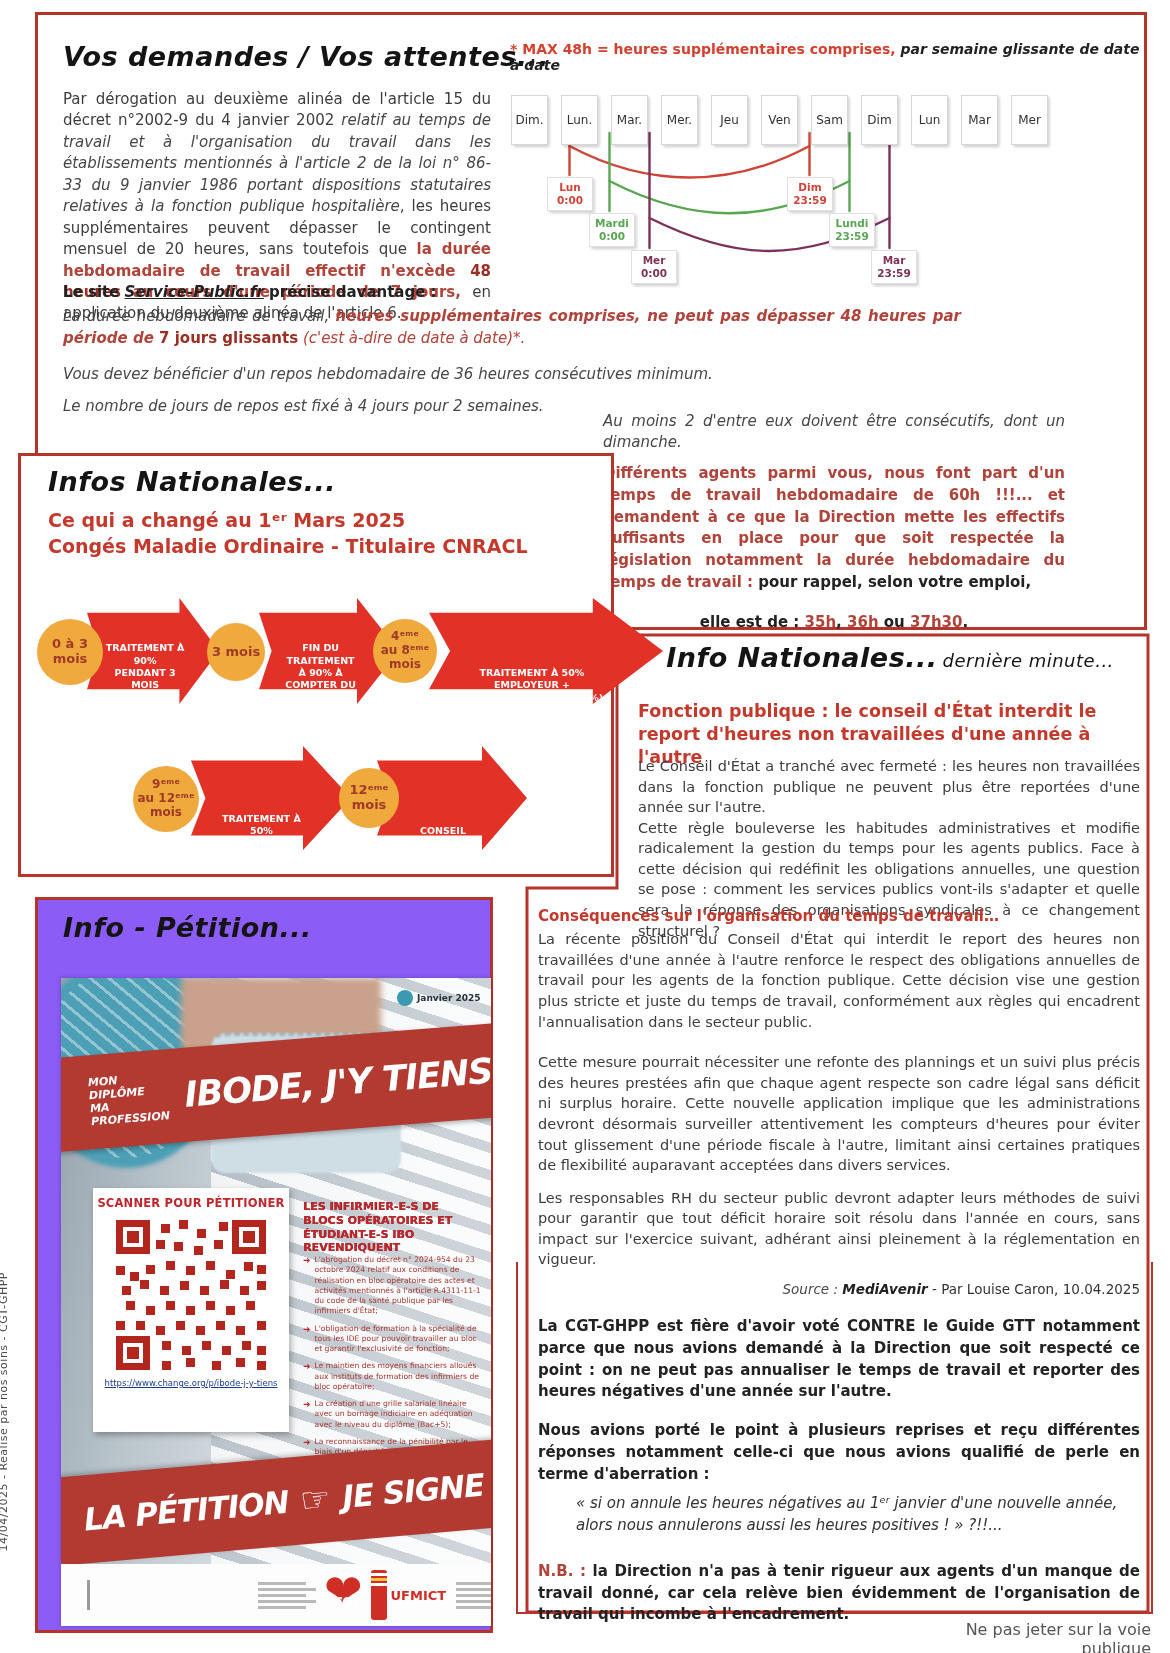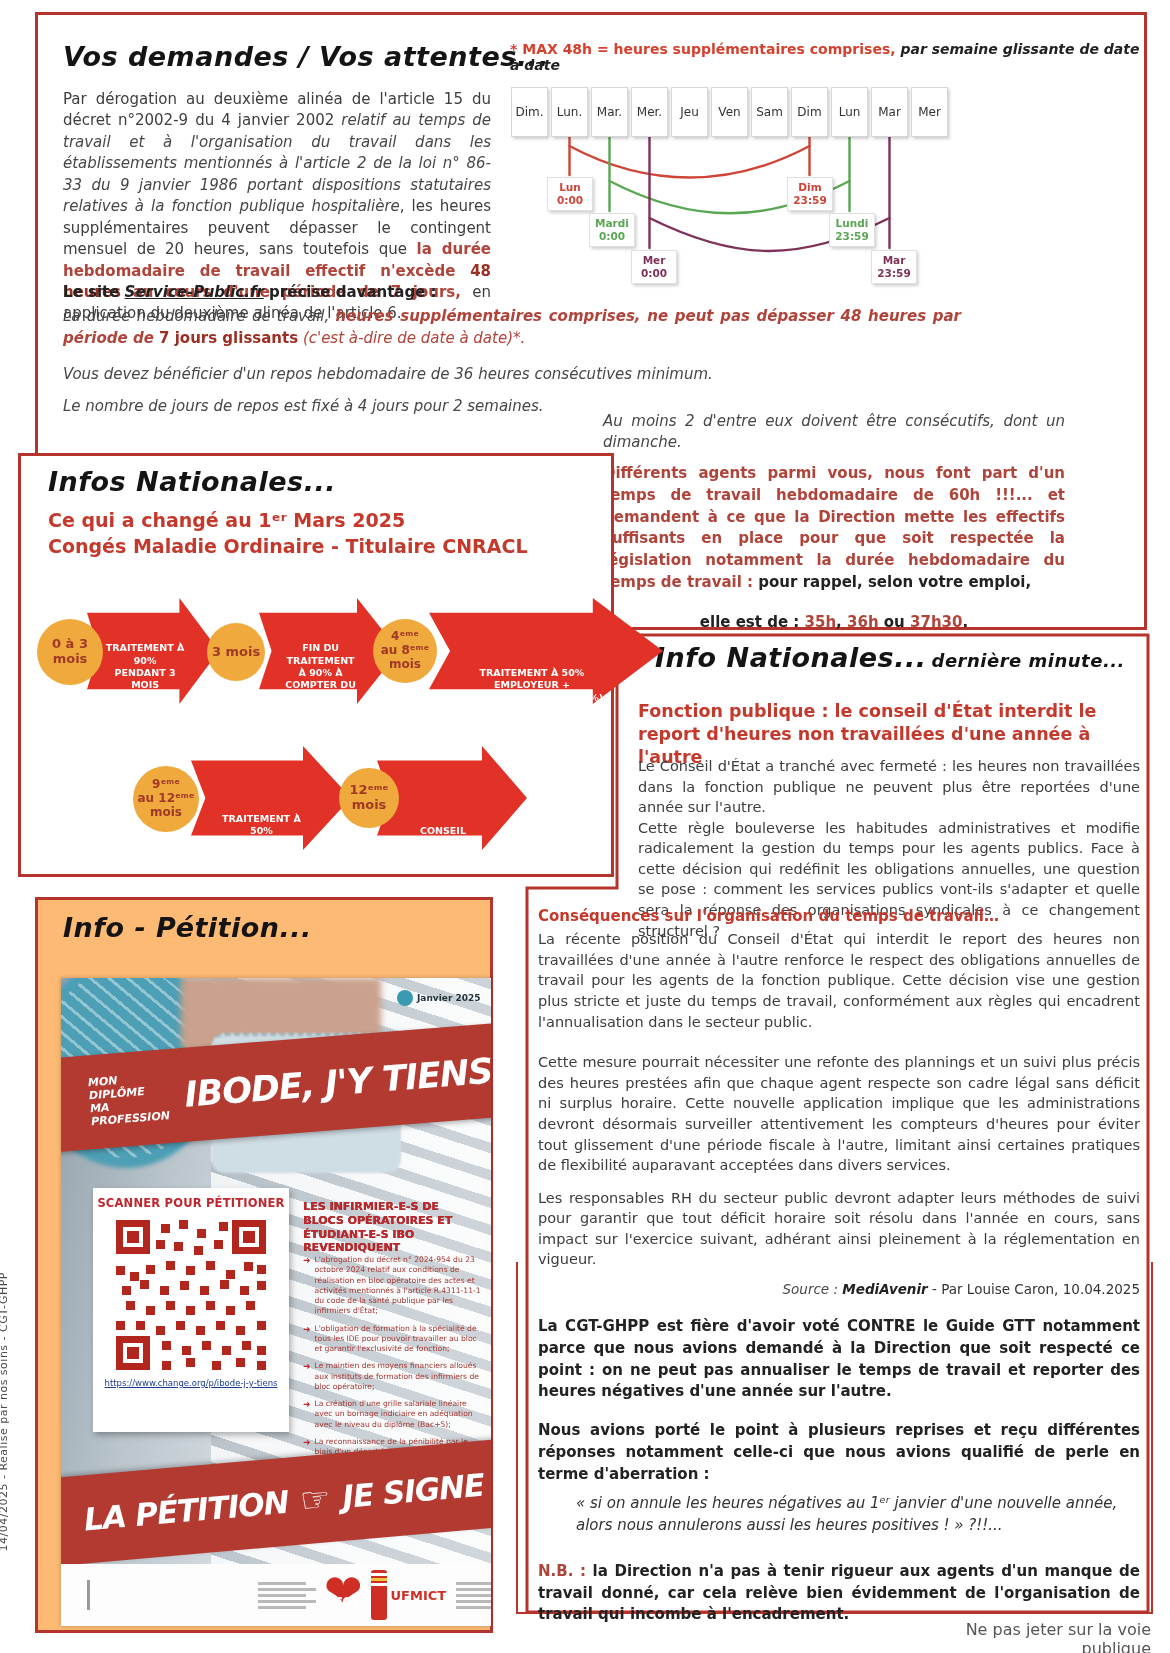--- a/index.html
+++ b/index.html
@@ -13,26 +13,26 @@
     font-family:"DejaVu Sans",sans-serif;color:var(--body)}
   .abs{position:absolute}
 
   
   .top-box{left:35px;top:12px;width:1112px;height:618px;border:3px solid var(--border);background:#fff;z-index:1}
   .infos-box{left:18px;top:453px;width:596px;height:424px;border:3px solid var(--border);background:#fff;z-index:4;overflow:visible}
   .lbox-svg{left:0;top:0;width:1170px;height:1653px;z-index:2;pointer-events:none}
   .lbox-content{left:0;top:0;width:1170px;height:1653px;z-index:3;pointer-events:none}
   .lbox-content > div{pointer-events:auto}
   .bbox{left:516px;top:1262px;width:637px;height:352px;border:2.5px solid var(--border);border-top:none;z-index:2}
-  .pet-box{left:35px;top:897px;width:458px;height:736px;border:3px solid var(--border);background:#fdba74;z-index:4}
+  .pet-box{left:35px;top:897px;width:458px;height:736px;border:3px solid var(--border);background:#8b5cf6;z-index:4}
 
   
   .hand{font-style:italic;font-weight:600;color:#141414;letter-spacing:.5px}
   .h-big{font-size:27px}
-  .h-small{font-size:18px;font-weight:700}
+  .h-small{font-size:18px;font-weight:400}
 
   
   .sg-n{}
   .sg-i{font-style:italic;color:#474747}
   .sg-b{font-weight:bold;color:#222}
   .sg-bi{font-weight:bold;font-style:italic;color:#222}
   .sg-bu{font-weight:bold;text-decoration:underline;font-style:italic;color:#222}
   .sg-rb{font-weight:bold;color:var(--darkred)}
   .sg-rbx{font-weight:800;color:var(--deepred)}
   .sg-ri{font-style:italic;color:var(--darkred)}
@@ -42,21 +42,21 @@
   
   .vd-title{left:25px;top:26px}
   .vd-p1{left:25px;top:74px;width:428px;font-size:15px;line-height:1.43;text-align:justify}
   .vd-p2{left:25px;top:268px;width:900px;font-size:15px}
   .vd-p3{left:25px;top:291px;width:898px;font-size:15px;line-height:1.45;text-align:justify}
   .vd-p4{left:25px;top:350px;width:900px;font-size:15px;font-style:italic;color:#474747}
   .vd-p5{left:25px;top:382px;width:900px;font-size:15px;font-style:italic;color:#474747}
 
   
   .m48-caption{left:472px;top:26px;width:640px;font-size:14px}
-  .days{left:473px;top:72px;display:flex;gap:3px}
+  .days{left:473px;top:80px;display:flex;gap:13px}
   .day{width:37px;height:50px;background:#fff;border:1px solid #d6d6d6;box-shadow:1.5px 2px 3px rgba(0,0,0,.2);
     display:flex;align-items:center;justify-content:center;font-size:12px;color:#333}
   .arcs{left:0;top:0;width:1112px;height:618px;pointer-events:none}
   .tcard{width:46px;padding:3px 1px;background:#fff;border:1px solid #e0e0e0;box-shadow:1.5px 2px 3px rgba(0,0,0,.2);
     text-align:center;font-size:10.5px;font-weight:bold;line-height:1.25}
   .tc-red{color:#cf4436}.tc-green{color:var(--green)}.tc-purple{color:var(--purple)}
   .m48-pA{left:565px;top:396px;width:462px;font-size:15px;font-style:italic;color:#474747;line-height:1.4;text-align:justify}
   .m48-pB{left:565px;top:448px;width:462px;font-size:15px;line-height:1.45;text-align:justify}
   .m48-pC{left:565px;top:598px;width:462px;font-size:15px;text-align:center}
 

